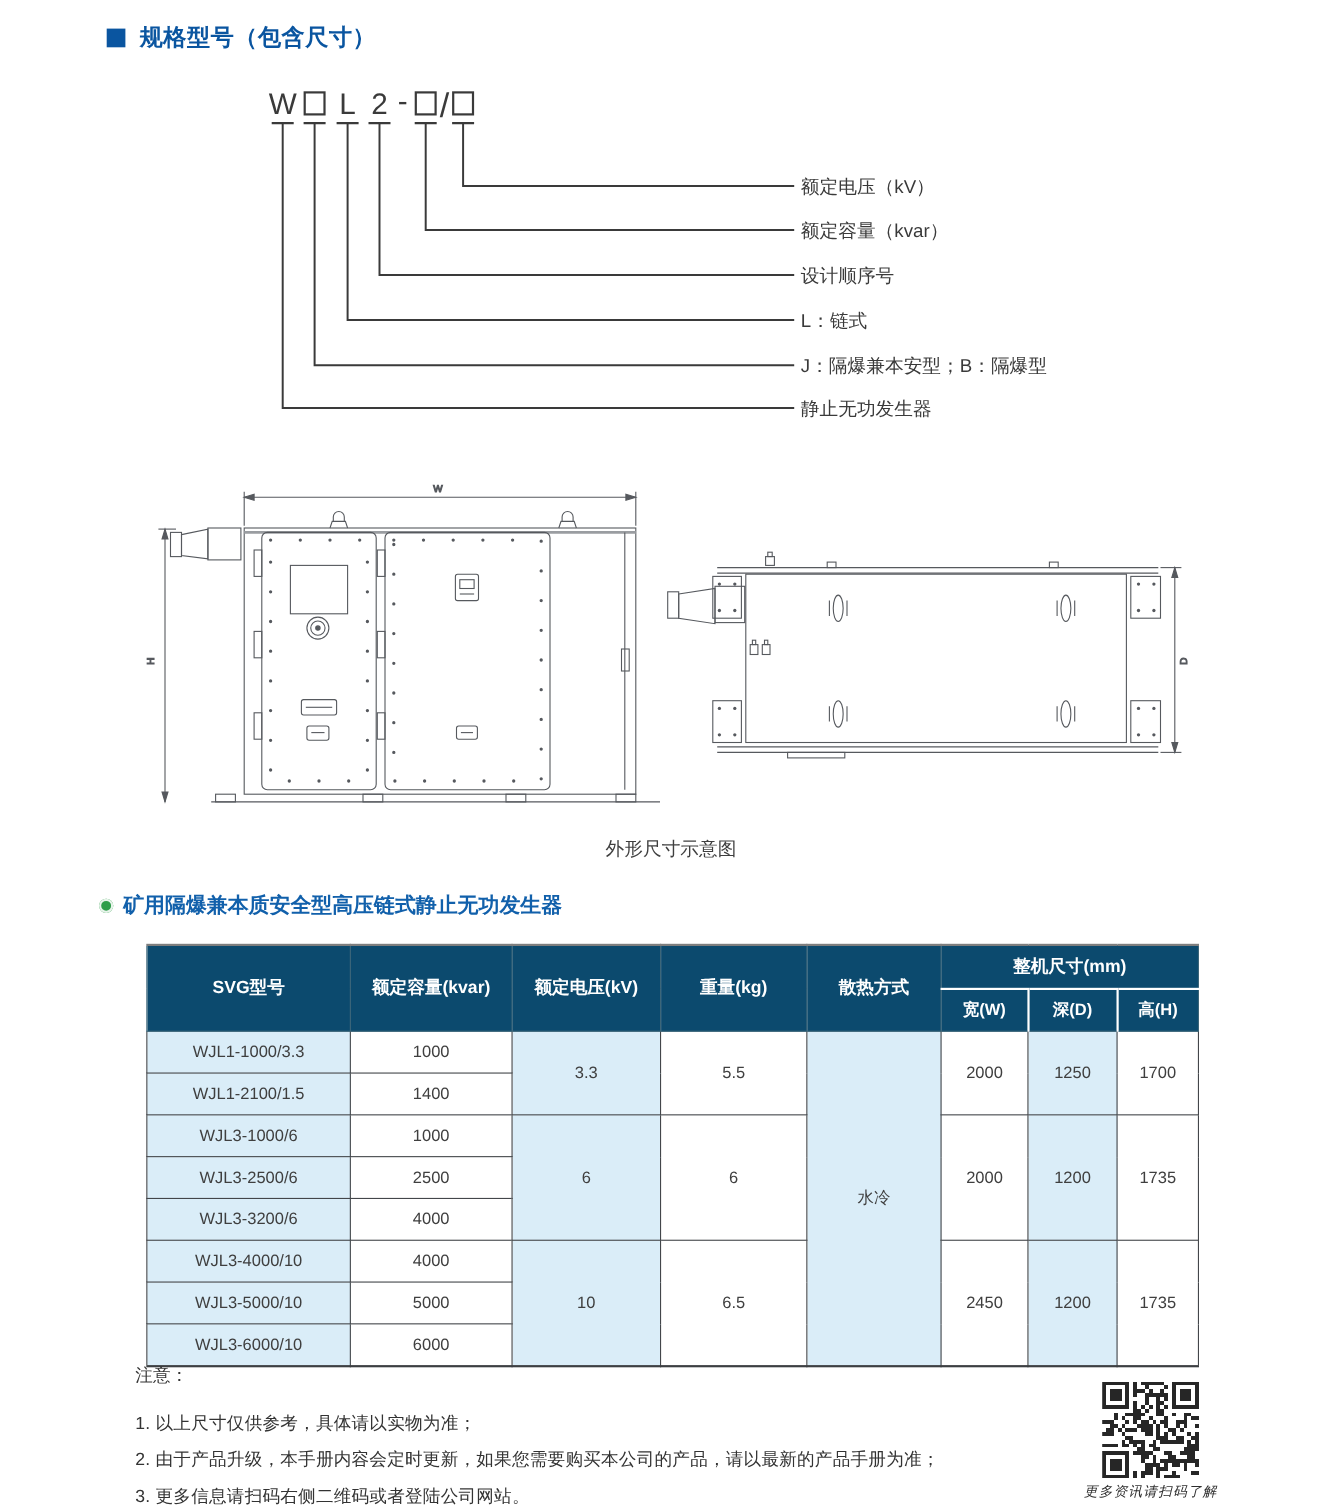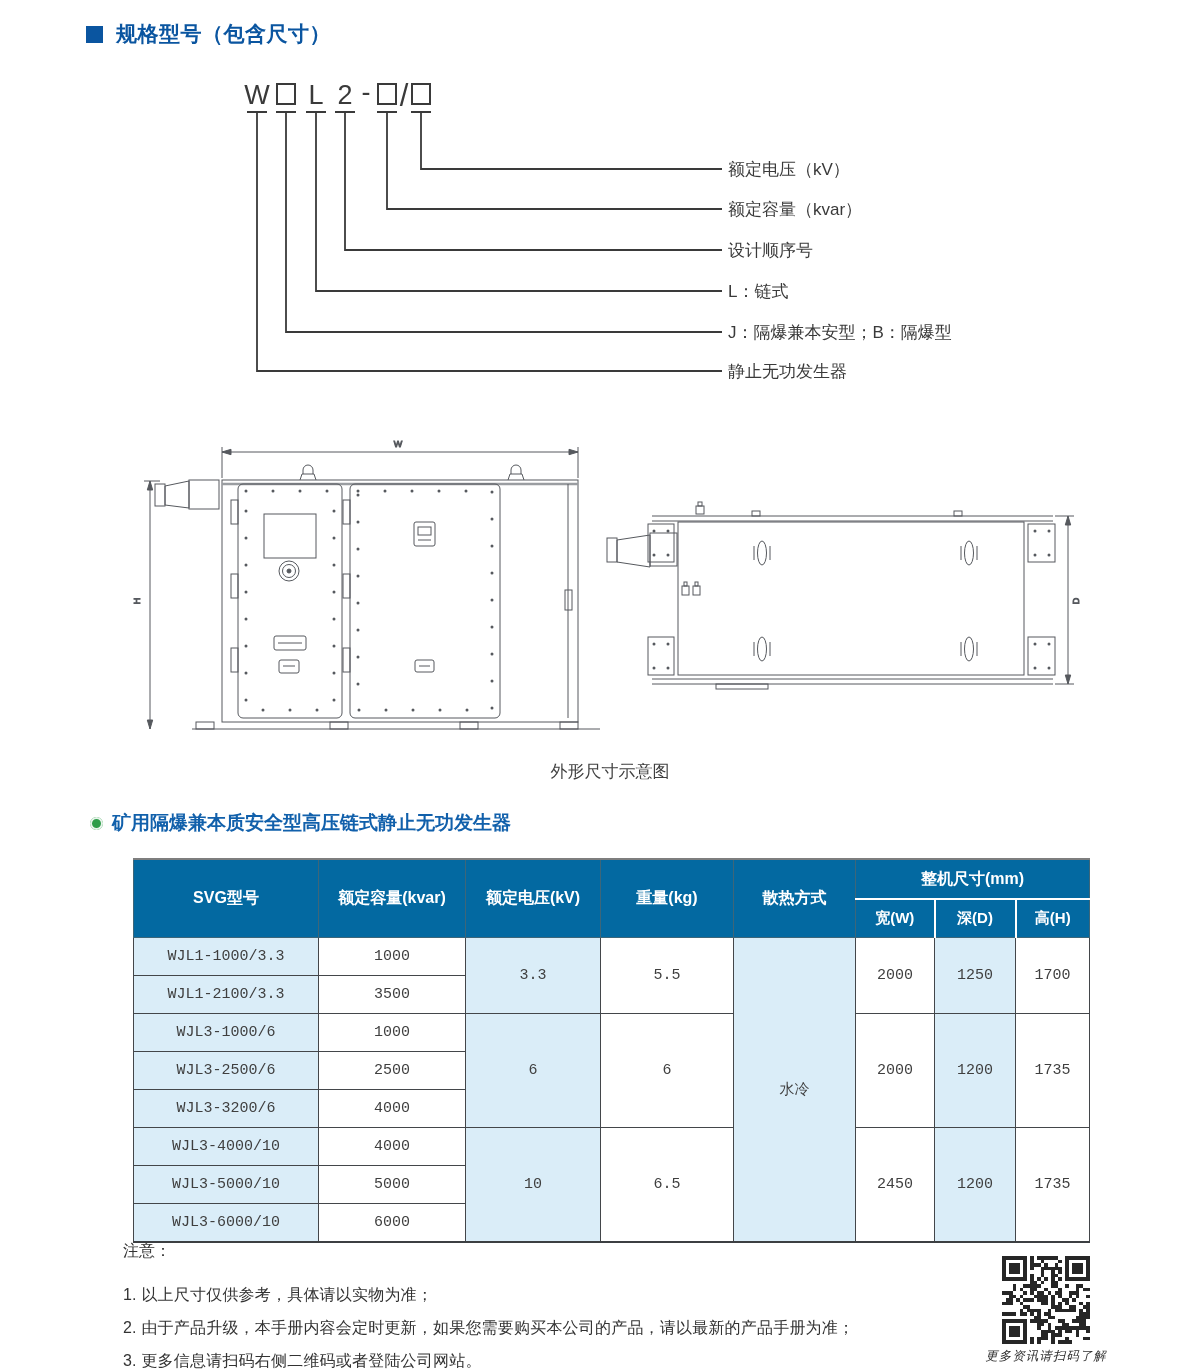--- a/index.html
+++ b/index.html
@@ -1,45 +1,45 @@
 <!DOCTYPE html>
 <html><head>
 <meta charset="utf-8">
 <style>
   html,body{margin:0;padding:0;background:#ffffff;}
   .page{position:relative;width:1200px;height:1369px;background:#fff;overflow:hidden;
         font-family:"Liberation Sans","DejaVu Sans",sans-serif;color:#3a3a3a;}
   .abs{position:absolute;}
 
   
-  .doc-title{left:86px;top:20px;display:flex;align-items:center;}
+  .doc-title{left:97px;top:20px;display:flex;align-items:center;}
   .doc-title .sq{width:17px;height:17px;background:#0a55a0;margin-right:13px;}
   .doc-title .txt{font-size:21px;font-weight:bold;color:#0a55a0;letter-spacing:.5px;}
 
   
   .drawing-caption{left:440px;top:760px;width:340px;text-align:center;font-size:17px;color:#3f3f3f;}
 
   
   .sub-title{left:90px;top:810px;display:flex;align-items:center;}
   .sub-title .dot{width:13px;height:13px;border-radius:50%;background:#2e9d49;
                   box-shadow:0 0 0 2px #e7f3ea inset;margin-right:9px;}
   .sub-title .txt{font-size:19px;font-weight:bold;color:#1160ab;}
 
   
   .tbl-wrap{left:133px;top:858px;}
   table.spec{border-collapse:collapse;table-layout:fixed;width:956px;
              border-left:1px solid #43464a;border-right:1px solid #43464a;
              border-top:2px solid #7e7e7e;border-bottom:2px solid #3c3f42;}
-  table.spec th{background:#0369a1;color:#fff;font-weight:bold;font-size:16px;
+  table.spec th{background:#0c4a6e;color:#fff;font-weight:bold;font-size:16px;
                 border:1px solid #3d6679;text-align:center;padding:0;}
   table.spec tr.h1 th{height:38px;}
   table.spec tr.h2 th{height:37px;font-size:15px;border-left:2px solid #ffffff;border-top:2px solid #ffffff;margin-top:14px;}
   table.spec tr.h2 th:first-child{border-left:1px solid #3d6679;}
   table.spec td{border:1px solid #43464a;text-align:center;font-size:15px;color:#3f3f3f;
-                height:37px;padding:0;background:#ffffff;font-family:Liberation Mono, monospace;}
+                height:37px;padding:0;background:#ffffff;}
   table.spec td.lb{background:#daedf8;}
 
   
   .notes{left:123px;top:1240px;width:860px;font-size:16px;color:#333;}
   .notes .nh{line-height:22px;margin-bottom:22px;}
   .notes .ni{line-height:22px;margin-bottom:11px;letter-spacing:.2px;}
 
   
   .qr-box{left:1002px;top:1256px;width:88px;height:88px;background:#fff;}
   .qr-caption{left:980px;top:1348px;width:132px;text-align:center;
@@ -264,22 +264,22 @@
           <td class="lb">WJL1-1000/3.3</td>
           <td>1000</td>
           <td class="lb" rowspan="2">3.3</td>
           <td rowspan="2">5.5</td>
           <td class="lb" rowspan="8">水冷</td>
           <td rowspan="2">2000</td>
           <td class="lb" rowspan="2">1250</td>
           <td rowspan="2">1700</td>
         </tr>
         <tr>
-          <td class="lb">WJL1-2100/3.3</td>
-          <td>3500</td>
+          <td class="lb">WJL1-2100/1.5</td>
+          <td>1400</td>
         </tr>
         <tr>
           <td class="lb">WJL3-1000/6</td>
           <td>1000</td>
           <td class="lb" rowspan="3">6</td>
           <td rowspan="3">6</td>
           <td rowspan="3">2000</td>
           <td class="lb" rowspan="3">1200</td>
           <td rowspan="3">1735</td>
         </tr>

